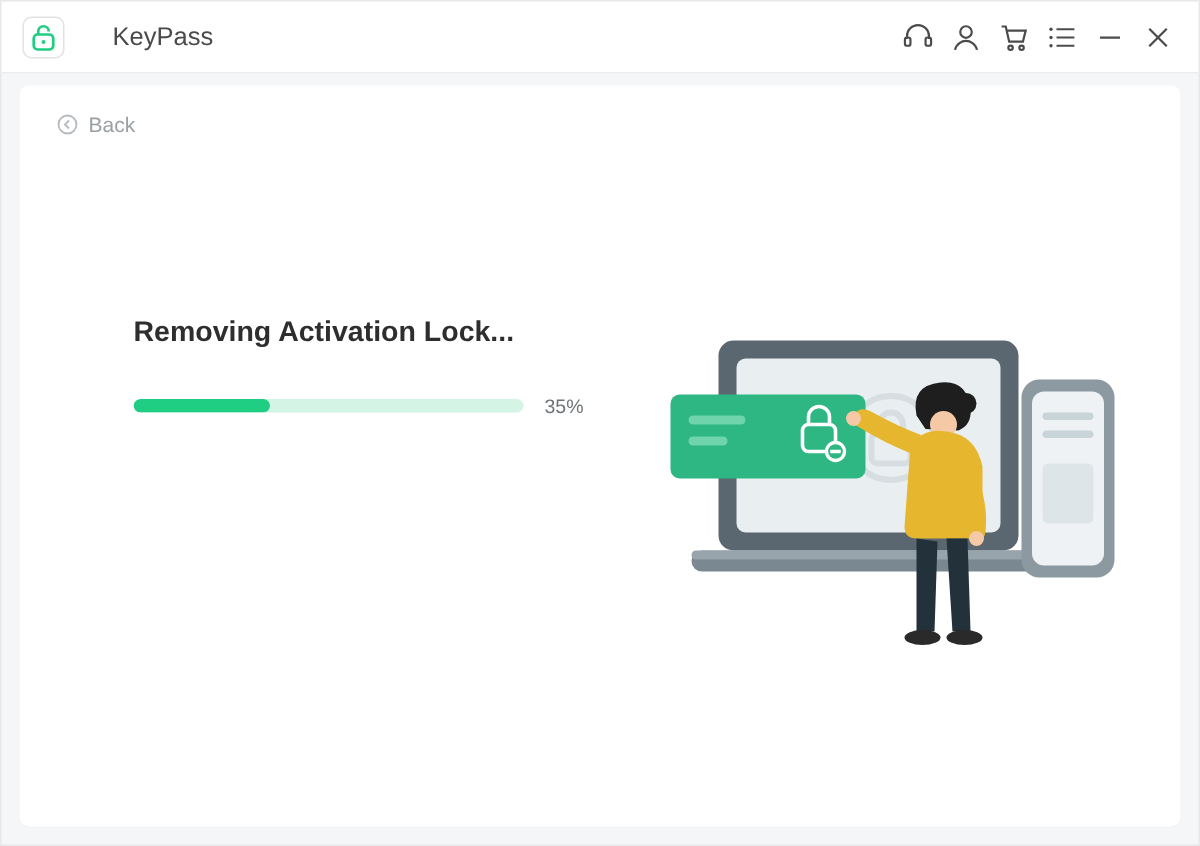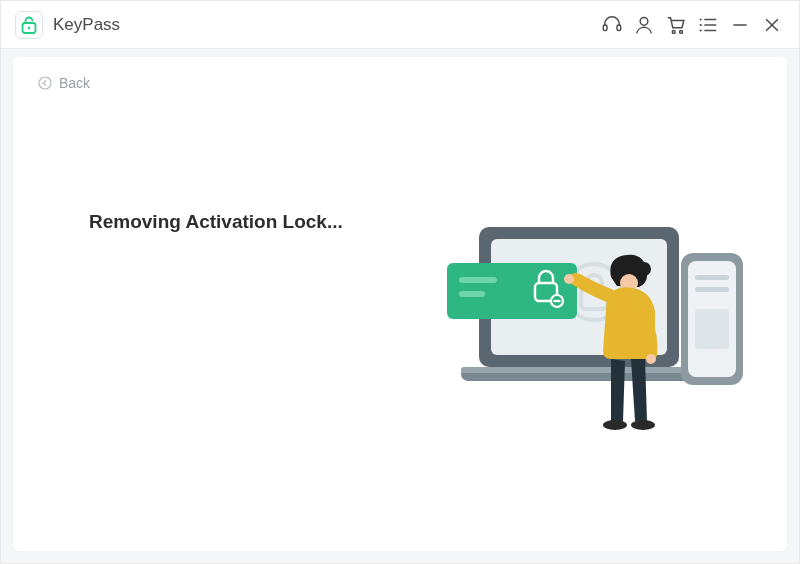--- a/index.html
+++ b/index.html
@@ -12,20 +12,21 @@
     border:1px solid #E8E8E8;
     overflow:hidden;
   }
   
   .titlebar {
     height:48px;
     display:flex; align-items:center;
     padding:0 14px;
     background:#FFFFFF;
     border-bottom:1px solid #ECECEC;
+    gap:22px;
   }
   .logo-wrap {
     width:28px; height:28px;
     border:1px solid #E2E2E2;
     border-radius:6px;
     display:flex; align-items:center; justify-content:center;
     margin-right:10px;
     background:#FFFFFF;
   }
   .app-title { font-size:17px; color:#4A4A4A; font-weight:500; }
@@ -143,20 +144,26 @@
     <svg width="16" height="16" viewBox="0 0 24 24" fill="none" stroke="#B6BABF" stroke-width="1.8">
       <circle cx="12" cy="12" r="9"></circle>
       <path d="M13.5 8l-4 4 4 4"></path>
     </svg>
     <span>Back</span>
   </div>
 
   <div class="content">
     <div class="left">
       <div class="heading">Removing Activation Lock...</div>
+      <div class="progress-row">
+        <div class="progress-bar">
+          <div class="progress-fill" style="width: 35%;"></div>
+        </div>
+        <div class="percent">35%</div>
+      </div>
     </div>
   </div>
 
   <div class="illustration">
     <svg width="310" height="260" viewBox="0 0 310 260">
 
       <rect x="40" y="30" width="200" height="140" rx="10" fill="#5B6770"></rect>
       <rect x="52" y="42" width="176" height="116" rx="6" fill="#E9EEF1"></rect>
 
       <g opacity="0.25">

